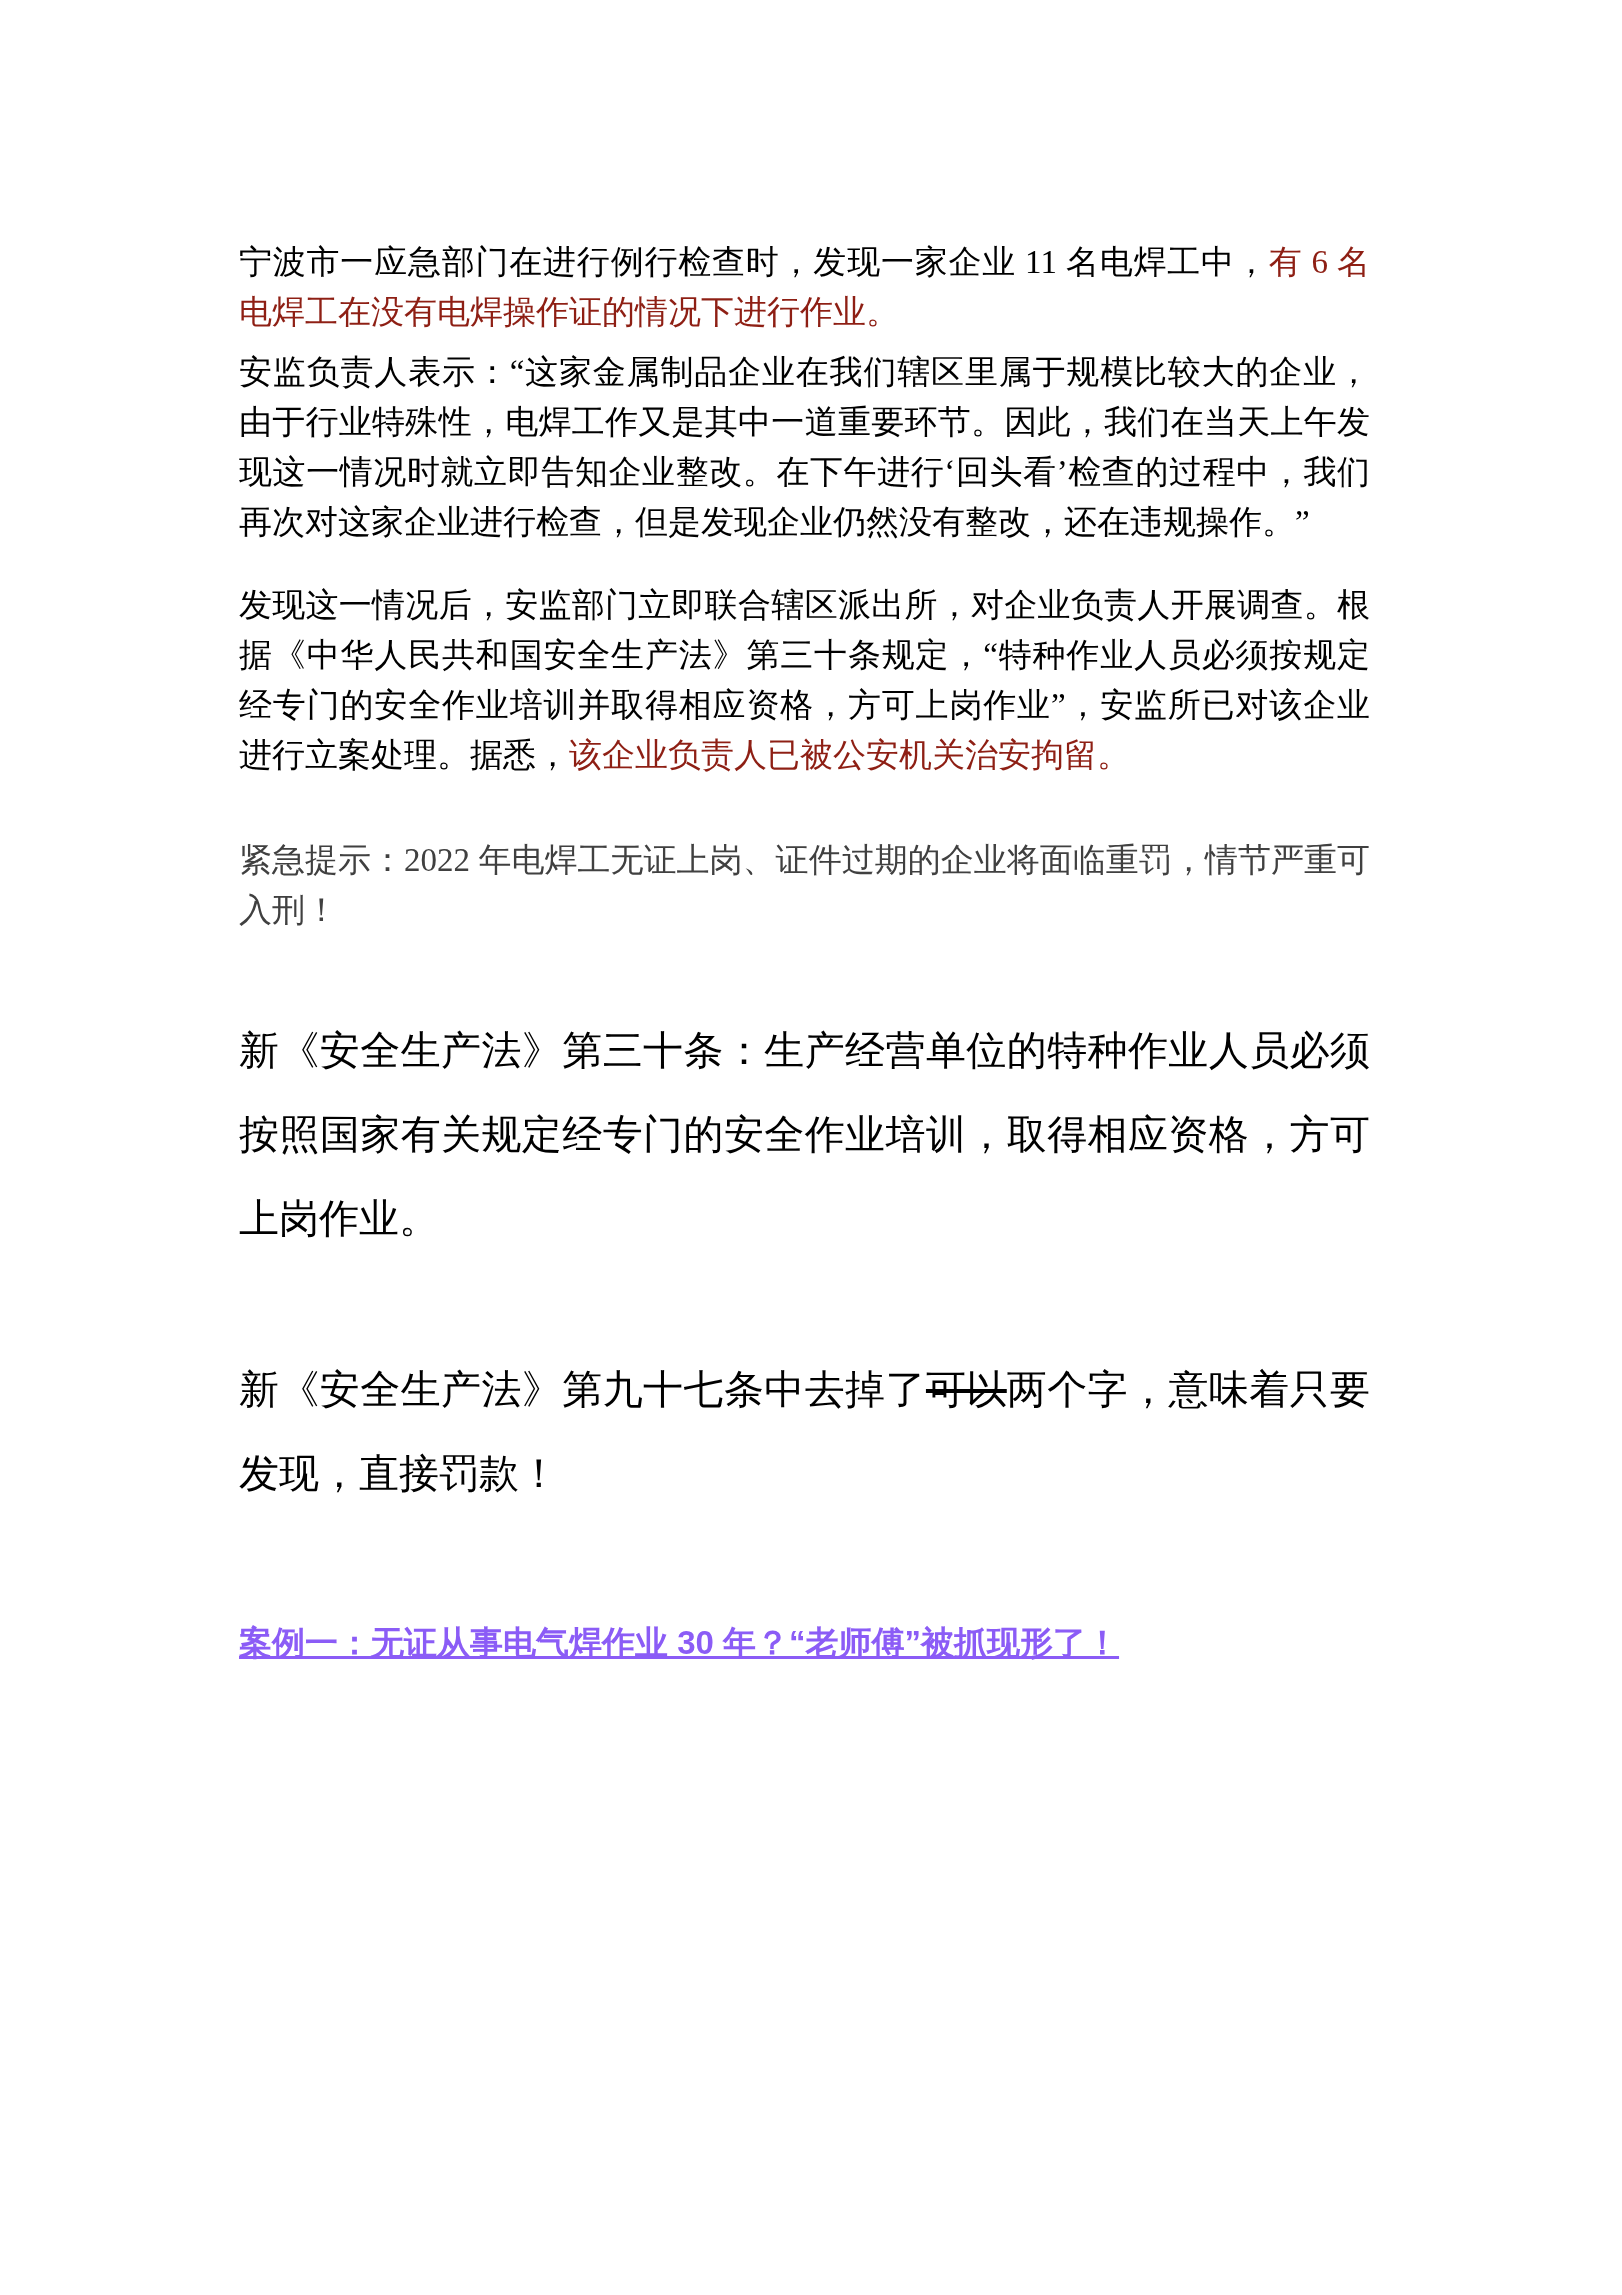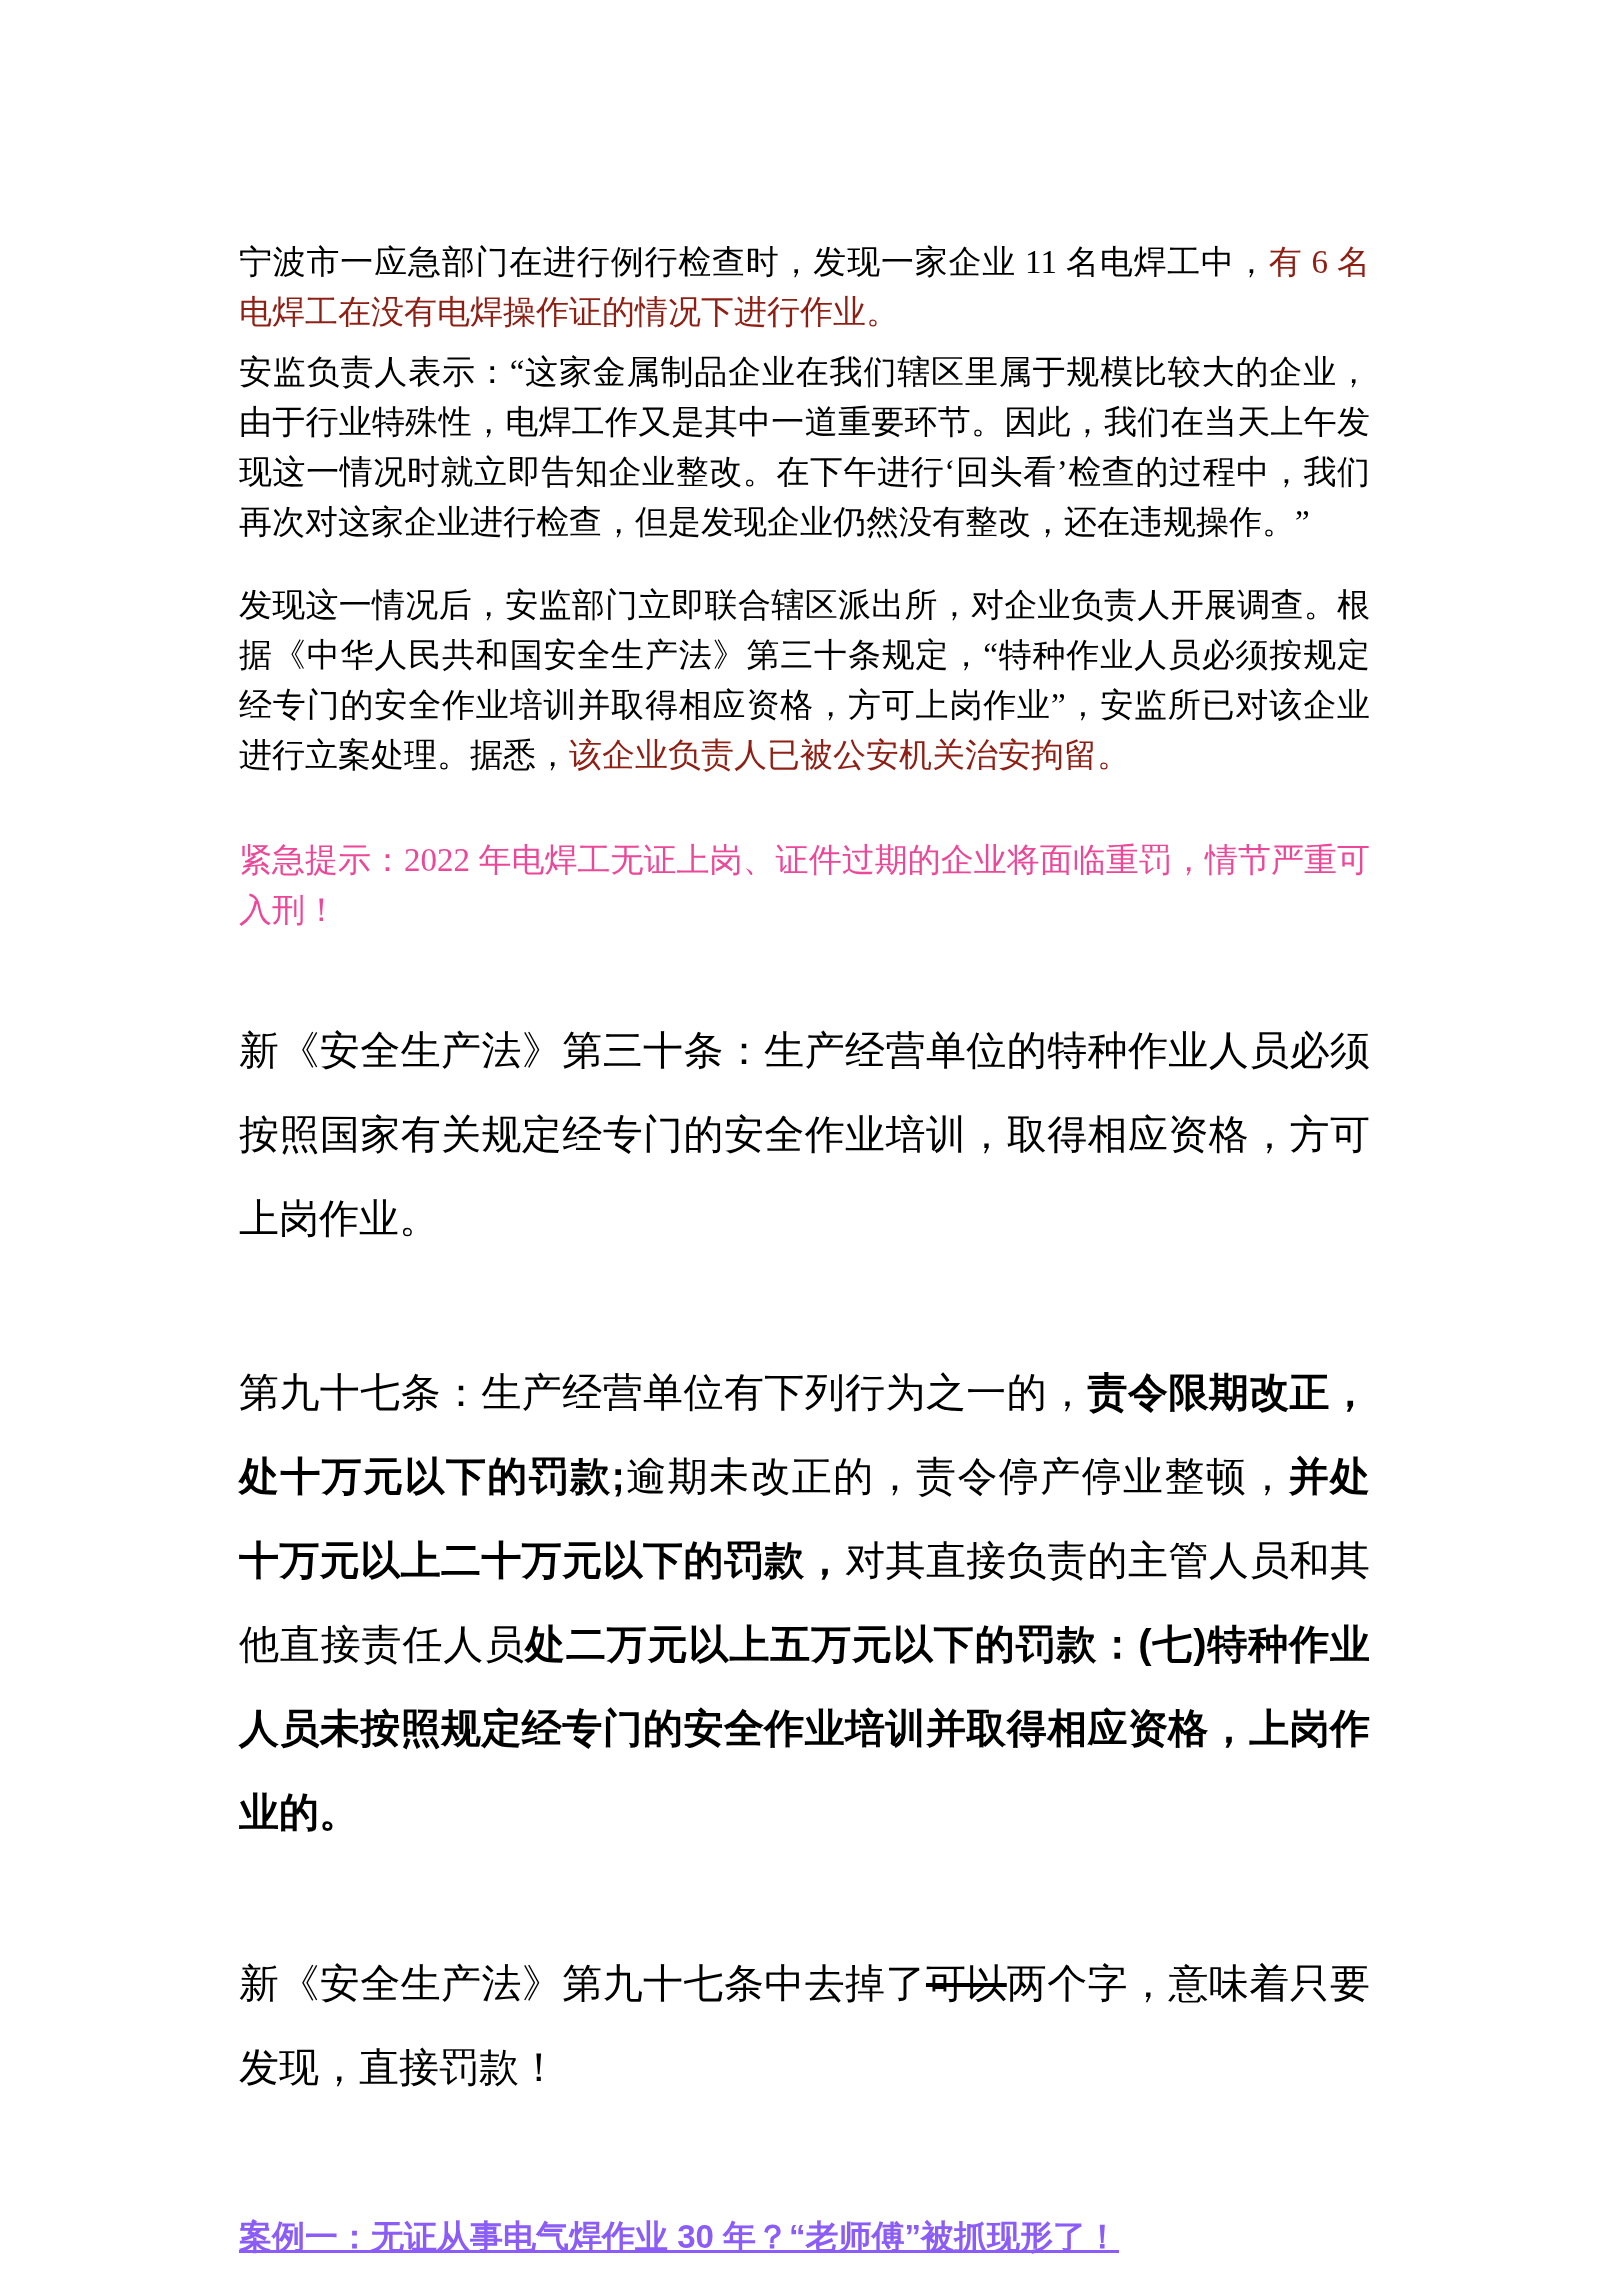--- a/index.html
+++ b/index.html
@@ -27,21 +27,21 @@
   }
   .sans{
     font-family:"Liberation Sans","DejaVu Sans",sans-serif;
     font-size:40px;
     line-height:84px;
     color:#000000;
     text-align:justify;
     text-justify:inter-ideograph;
   }
   .red{color:#8E1F14;}
-  .blue{color:#ec4899;}
+  .blue{color:#404040;}
   .case-blue{color:#8b5cf6;text-decoration:underline;}
   .bold{font-weight:700;}
   s{text-decoration:line-through;}
   .para-quote{margin-top:10px;}
   .para-investigation{margin-top:33px;}
   .para-alert{margin-top:55px;}
   .para-law30{margin-top:73px;}
   .para-law97{margin-top:90px;}
   .para-note97{margin-top:87px;}
   .para-case{margin-top:86px;font-size:33px;}
@@ -55,21 +55,20 @@
     <p class="serif para-incident"><span>宁波市一应急部门在进行例行检查时，发现一家企业 11 名电焊工中，</span><span class="red">有 6 名电焊工在没有电焊操作证的情况下进行作业。</span></p>
 
     <p class="serif para-quote">安监负责人表示：“这家金属制品企业在我们辖区里属于规模比较大的企业，由于行业特殊性，电焊工作又是其中一道重要环节。因此，我们在当天上午发现这一情况时就立即告知企业整改。在下午进行‘回头看’检查的过程中，我们再次对这家企业进行检查，但是发现企业仍然没有整改，还在违规操作。”</p>
 
     <p class="serif para-investigation"><span>发现这一情况后，安监部门立即联合辖区派出所，对企业负责人开展调查。根据《中华人民共和国安全生产法》第三十条规定，“特种作业人员必须按规定经专门的安全作业培训并取得相应资格，方可上岗作业”，安监所已对该企业进行立案处理。据悉，</span><span class="red">该企业负责人已被公安机关治安拘留。</span></p>
 
     <p class="serif blue para-alert">紧急提示：2022 年电焊工无证上岗、证件过期的企业将面临重罚，情节严重可入刑！</p>
 
     <p class="sans para-law30">新《安全生产法》第三十条：生产经营单位的特种作业人员必须按照国家有关规定经专门的安全作业培训，取得相应资格，方可上岗作业。</p>
 
-    <p class="sans para-law97"><span>第九十七条：生产经营单位有下列行为之一的，</span><span class="bold">责令限期改正，处十万元以下的罚款;</span><span>逾期未改正的，责令停产停业整顿，</span><span class="bold">并处十万元以上二十万元以下的罚款，</span><span>对其直接负责的主管人员和其他直接责任人员</span><span class="bold">处二万元以上五万元以下的罚款：</span><span class="bold">(七)特种作业人员未按照规定经专门的安全作业培训并取得相应资格，上岗作业的。</span></p>
 
     <p class="sans para-note97"><span>新《安全生产法》第九十七条中去掉了</span><s>可以</s><span>两个字，意味着只要发现，直接罚款！</span></p>
 
     <p class="sans bold case-blue para-case">案例一：无证从事电气焊作业 30 年？“老师傅”被抓现形了！</p>
 
   </div>
 </div>
 
 
 </body></html>

